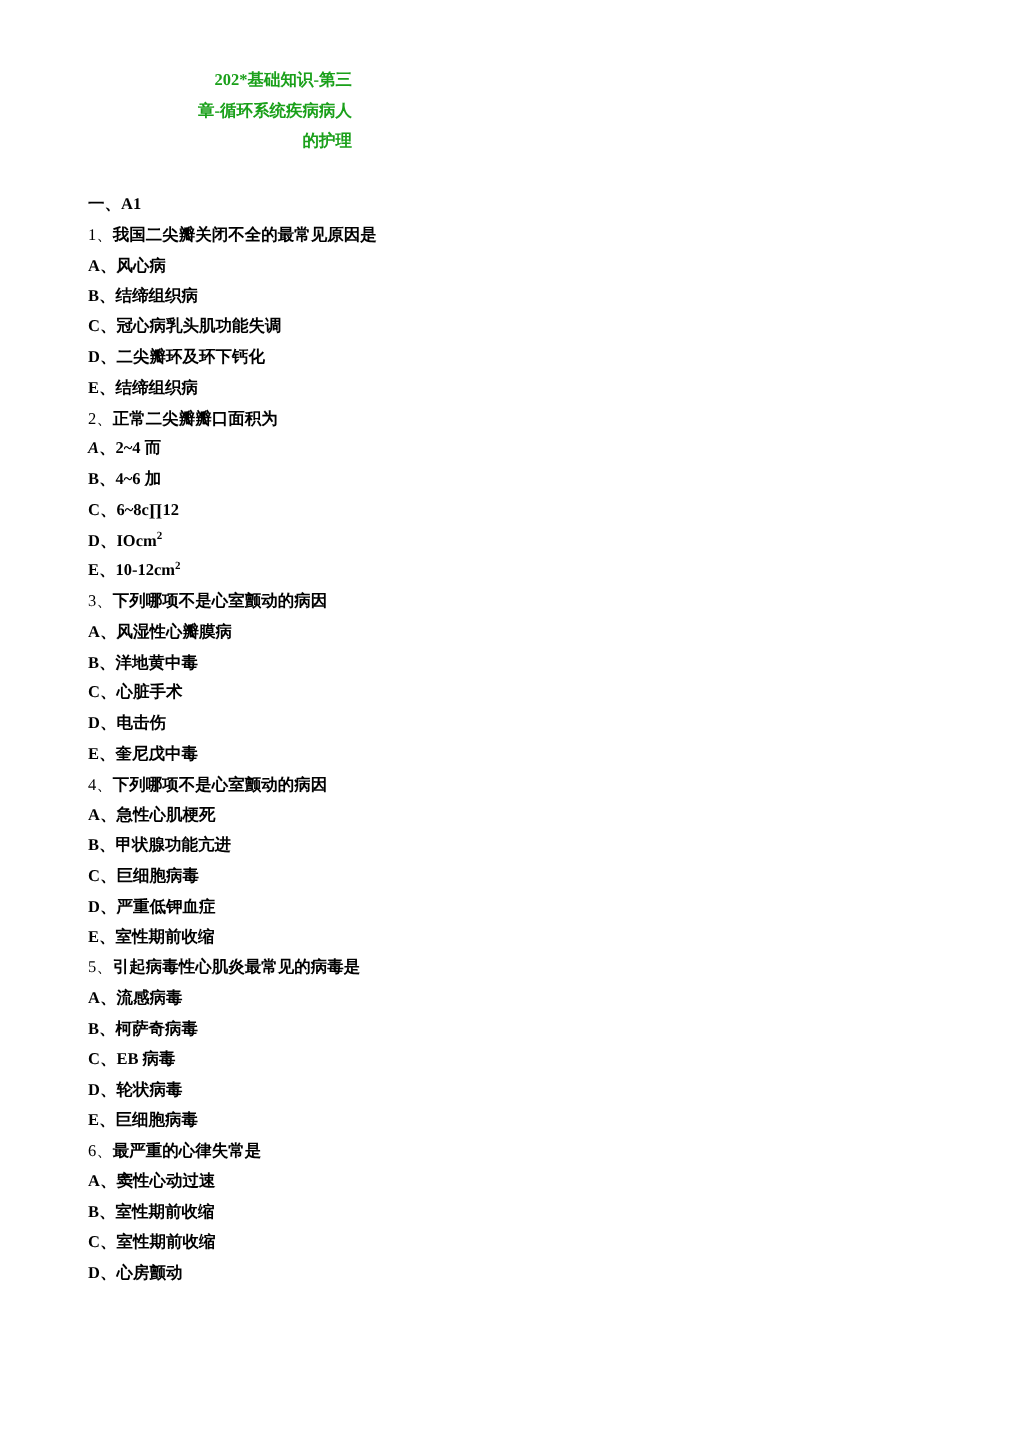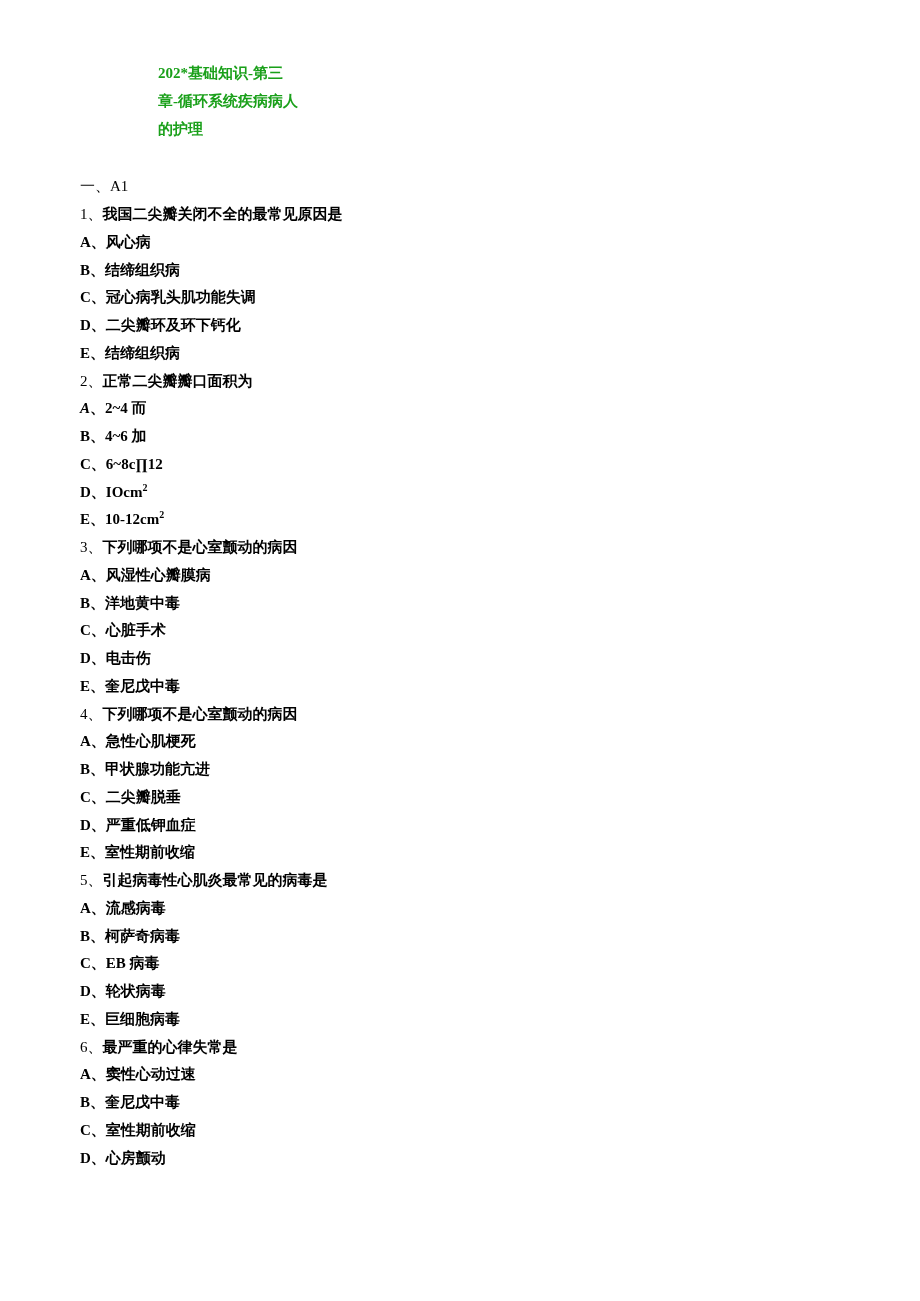--- a/index.html
+++ b/index.html
@@ -7,32 +7,33 @@
       font-size: 15px;
       line-height: 1.85;
       color: #000;
       background: #fff;
       margin: 0;
       padding: 60px 80px;
       width: 920px;
       box-sizing: border-box;
     }
     .title-block {
-      margin-left: 78px;
+      margin-left: 100px;
       margin-bottom: 30px;
       width: 140px;
+      text-align: right;
     }
     .title-block span {
       color: #1aa01a;
       font-weight: bold;
       font-size: 15px;
       line-height: 1.5;
     }
     .section-heading {
-      font-weight: normal;
+      font-weight: bold;
       margin-bottom: 4px;
     }
     .q-text {
       font-weight: bold;
     }
     .q-text .num {
       font-weight: normal;
     }
     .opt {
       font-weight: bold;
@@ -73,28 +74,28 @@
 <p class="line q-text"><span class="num">3、</span><span>下列哪项不是心室颤动的病因</span></p>
 <p class="line opt">A、风湿性心瓣膜病</p>
 <p class="line opt">B、洋地黄中毒</p>
 <p class="line opt">C、心脏手术</p>
 <p class="line opt">D、电击伤</p>
 <p class="line opt">E、奎尼戊中毒</p>
 
 <p class="line q-text"><span class="num">4、</span><span>下列哪项不是心室颤动的病因</span></p>
 <p class="line opt">A、急性心肌梗死</p>
 <p class="line opt">B、甲状腺功能亢进</p>
-<p class="line opt">C、二尖瓣脱垂</p>
+<p class="line opt">C、巨细胞病毒</p>
 <p class="line opt">D、严重低钾血症</p>
 <p class="line opt">E、室性期前收缩</p>
 
 <p class="line q-text"><span class="num">5、</span><span>引起病毒性心肌炎最常见的病毒是</span></p>
 <p class="line opt">A、流感病毒</p>
 <p class="line opt">B、柯萨奇病毒</p>
 <p class="line opt">C、EB 病毒</p>
 <p class="line opt">D、轮状病毒</p>
 <p class="line opt">E、巨细胞病毒</p>
 
 <p class="line q-text"><span class="num">6、</span><span>最严重的心律失常是</span></p>
 <p class="line opt">A、窦性心动过速</p>
-<p class="line opt">B、奎尼戊中毒</p>
+<p class="line opt">B、室性期前收缩</p>
 <p class="line opt">C、室性期前收缩</p>
 <p class="line opt">D、心房颤动</p>
 
 </body></html>

